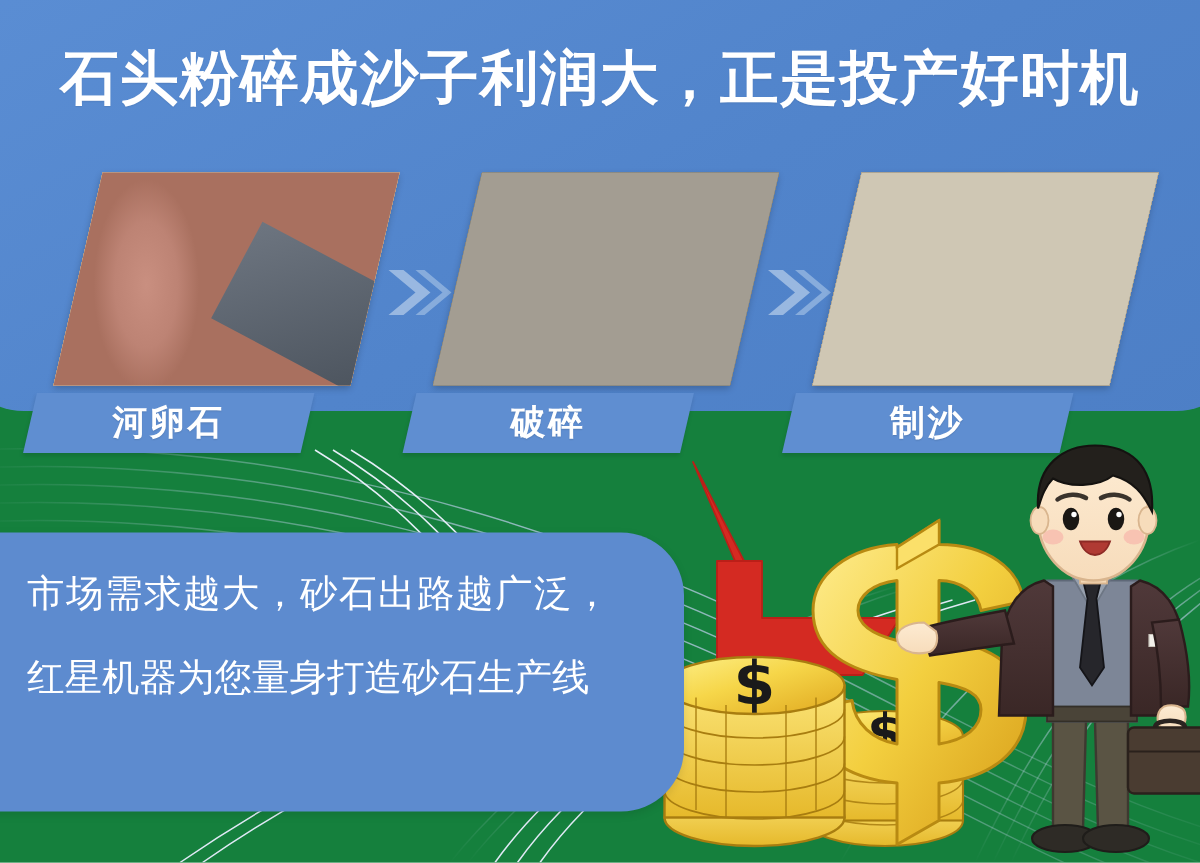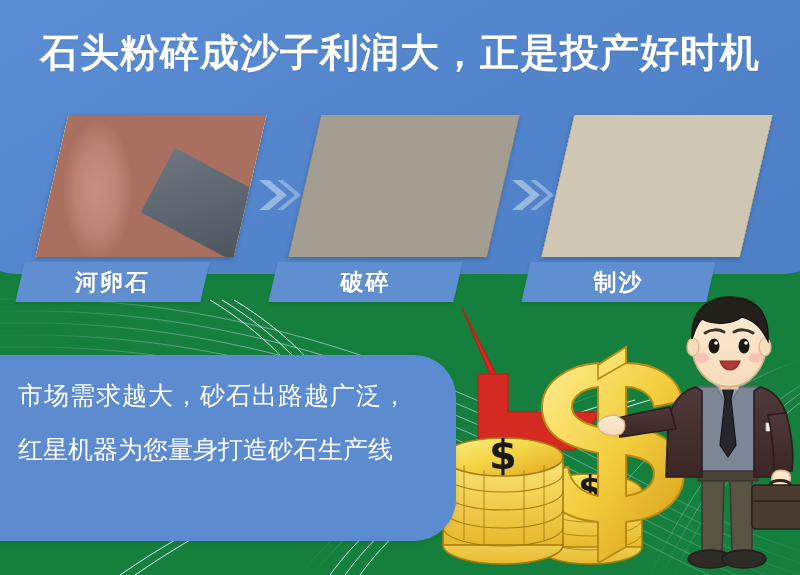--- a/index.html
+++ b/index.html
@@ -153,21 +153,21 @@
     width:492px; height:186px;
     background:#5d8bcf;
     border-radius:0 42px 42px 0;
     box-shadow:0 2px 6px rgba(0,0,0,.10);
   }
   .msgbox .lines{
     position:absolute; left:54px; top:22px; right:44px;
     color:#ffffff;
   }
   .msgbox .l1,.msgbox .l2{ font-size:25px; line-height:38px; letter-spacing:1px; white-space:nowrap; }
-  .msgbox .l3{ font-size:25px; line-height:38px; letter-spacing:0px; margin-top:18px; white-space:nowrap;font-family:Liberation Mono, monospace; }
+  .msgbox .l3{ font-size:25px; line-height:38px; letter-spacing:0px; margin-top:18px; white-space:nowrap; }
 
   
   #redarrow{ position:absolute; left:400px; top:300px; width:250px; height:200px; }
 
   
   #art{ position:absolute; left:430px; top:295px; width:370px; height:280px; }
 </style>
 </head>
 <body>
 

